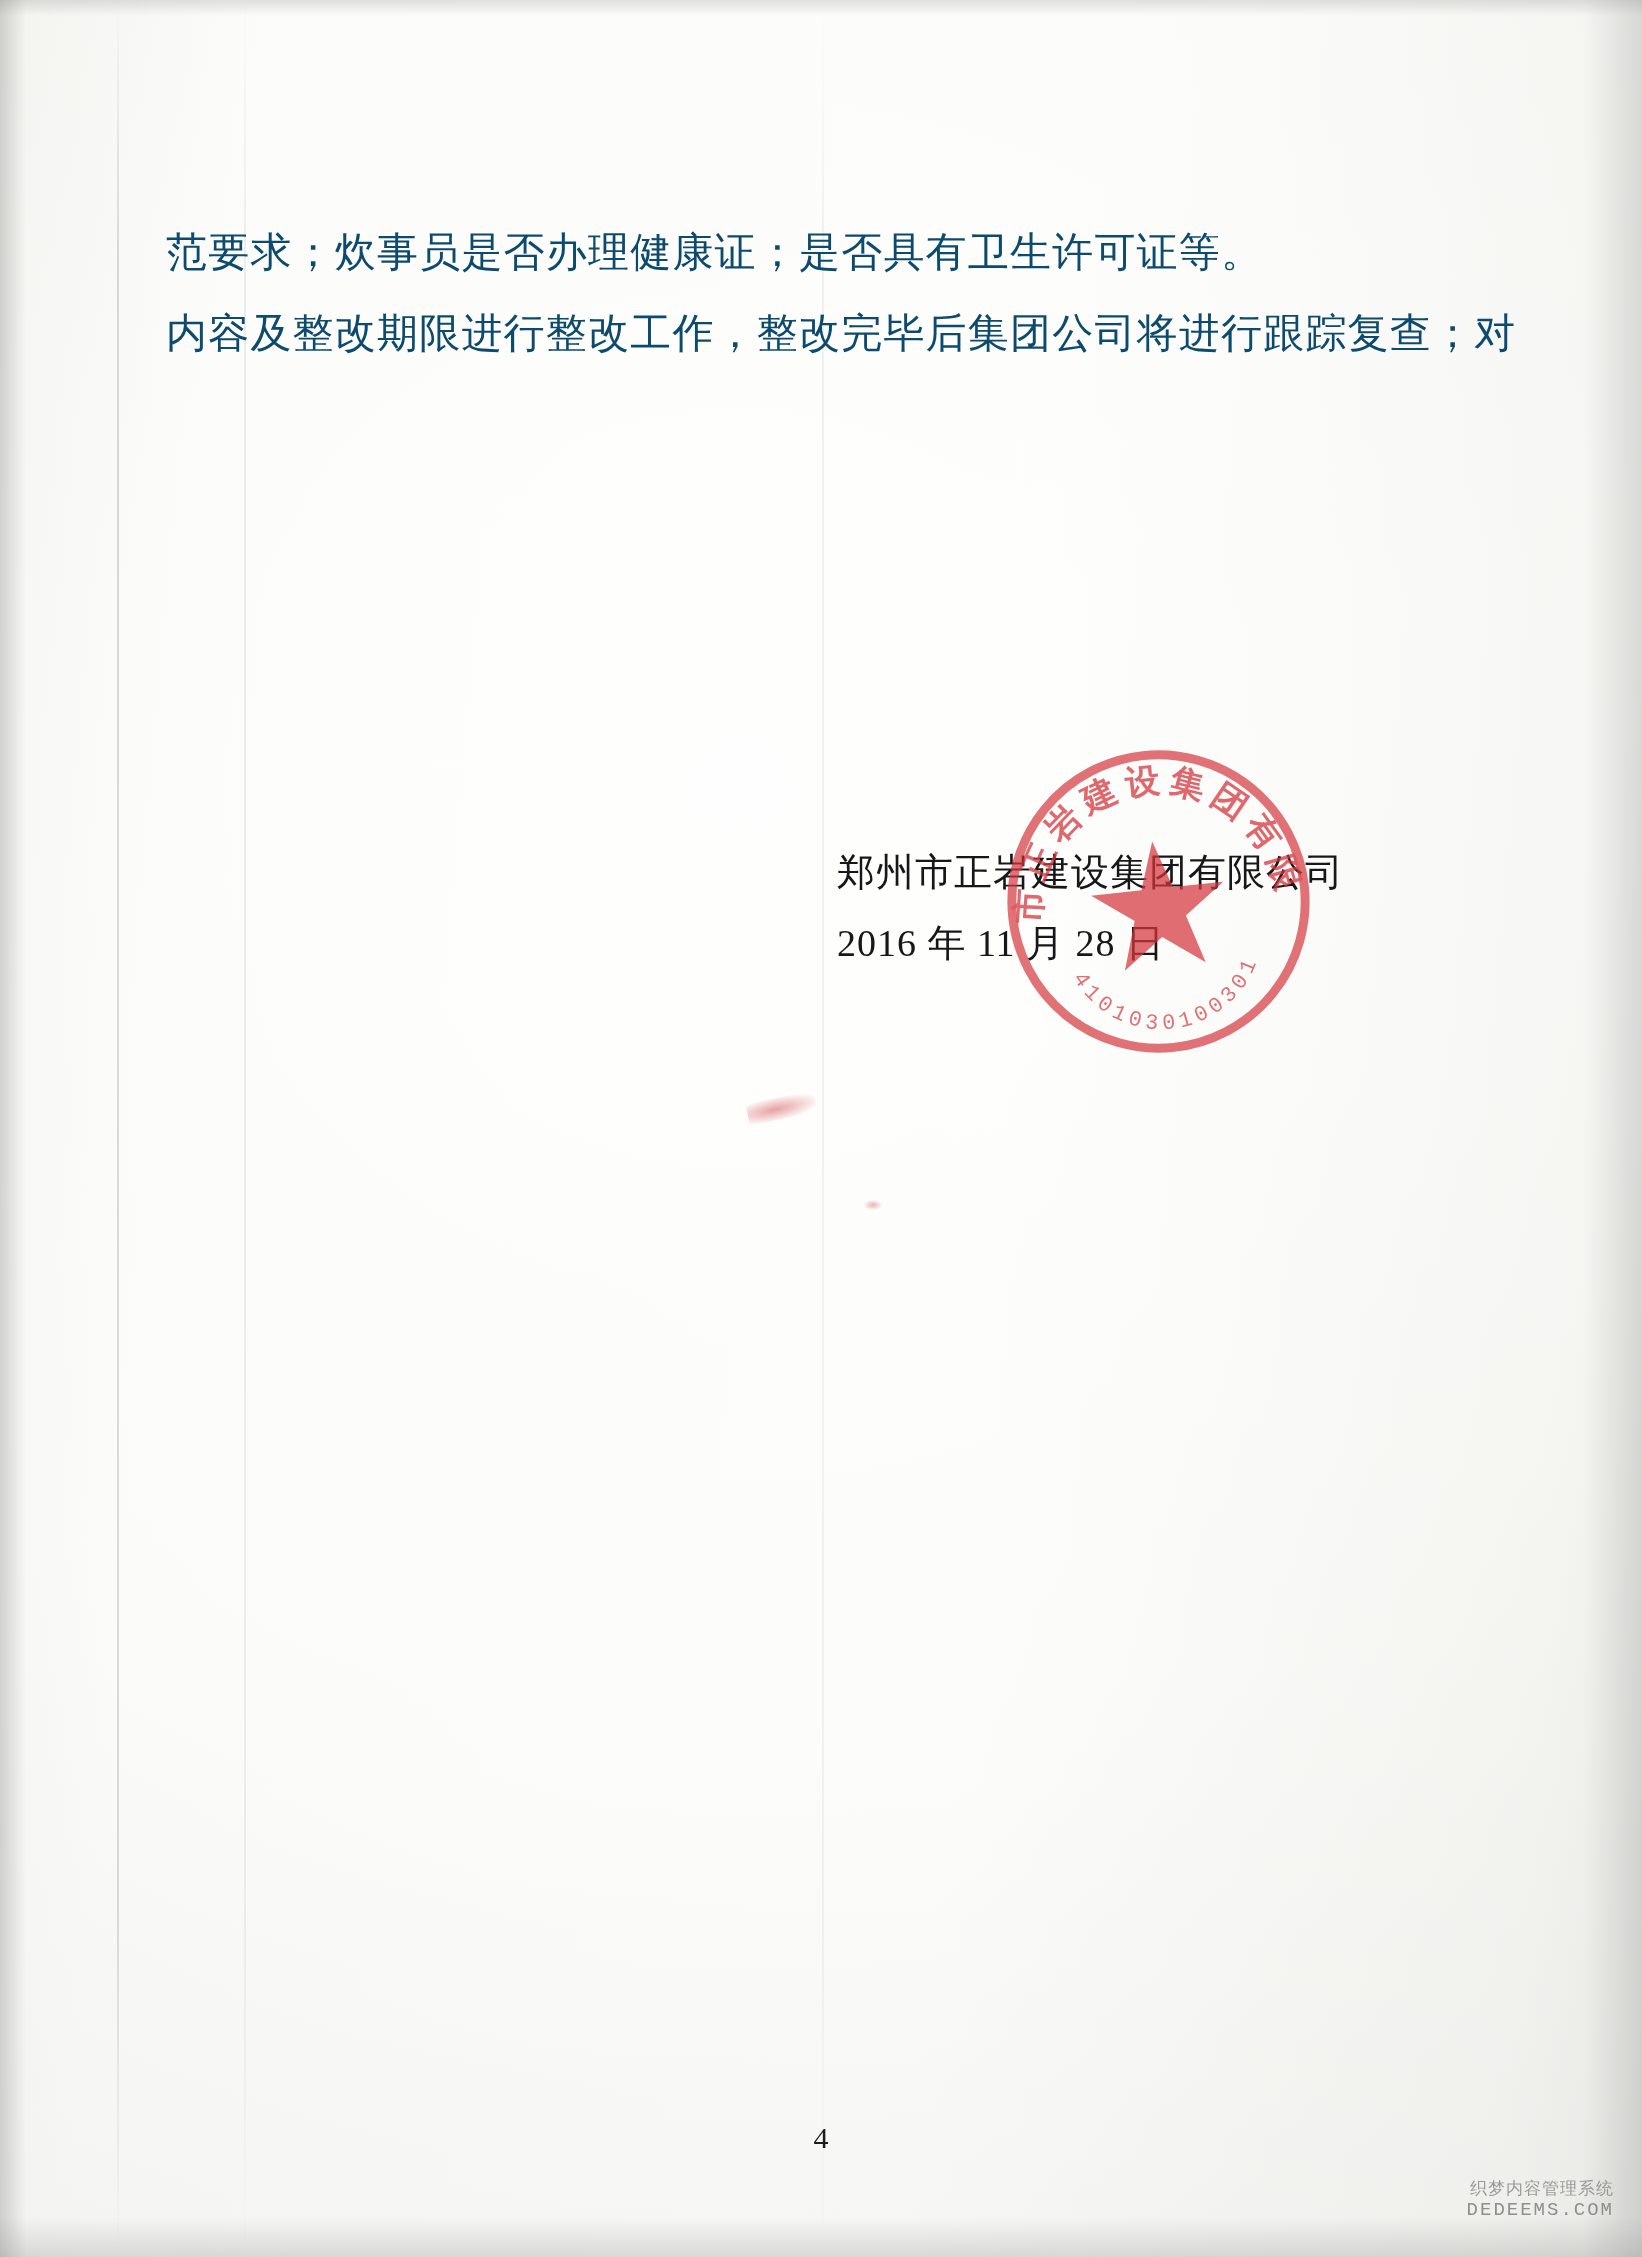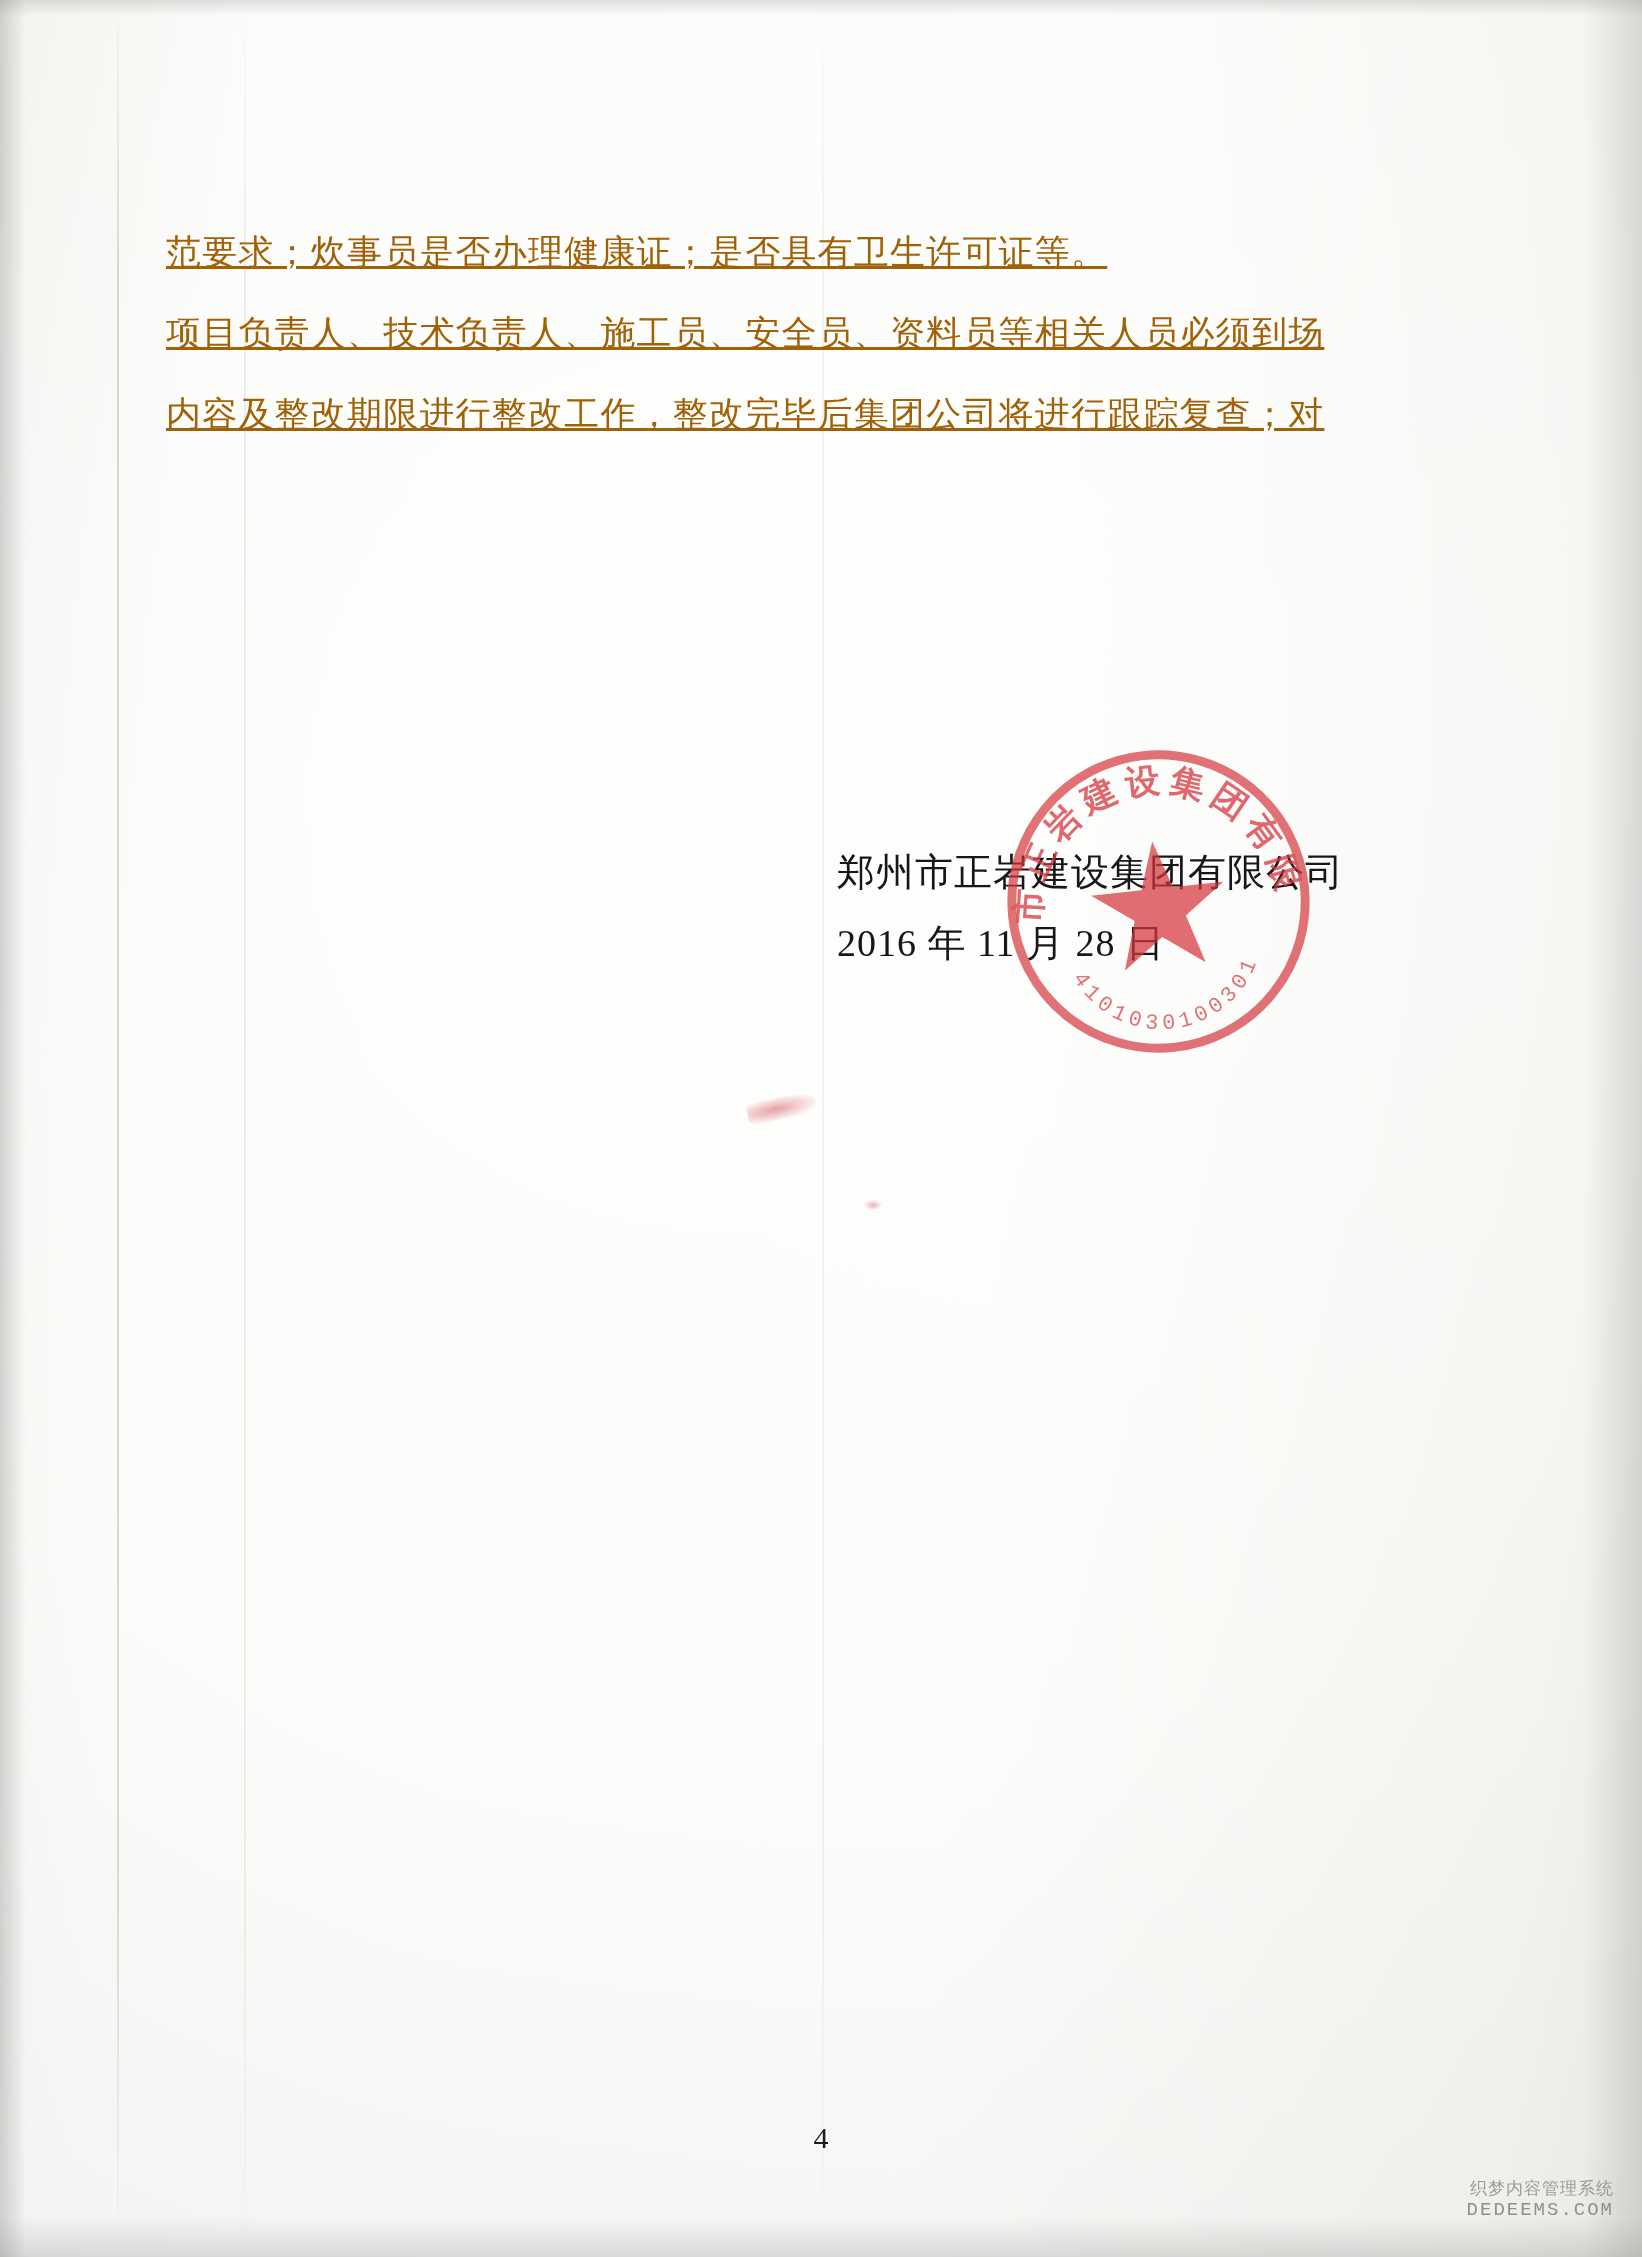--- a/index.html
+++ b/index.html
@@ -63,26 +63,25 @@
     pointer-events: none;
   }
 
   .doc-body {
     position: absolute;
     left: 166px;
     top: 212px;
     width: 1220px;
   }
   .line {
-    font-size: 35px;
+    font-size: 41px;
     line-height: 81px;
-    color: #a16207;
+    color: #0c4a6e;
     letter-spacing: 1.2px;
     white-space: pre;
-    text-decoration: underline;
   }
   .indent {
     text-indent: 81px;
   }
 
   .signature-block {
     position: absolute;
     left: 837px;
     top: 837px;
     width: 515px;
@@ -167,21 +166,20 @@
   <div class="fold" style="left:244px; opacity:0.45;"></div>
   <div class="fold" style="left:822px; opacity:0.35;"></div>
 
   <div class="doc-body">
 
     <div>
       <div class="line">范要求；炊事员是否办理健康证；是否具有卫生许可证等。</div>
     </div>
 
     <div>
-      <div class="line">项目负责人、技术负责人、施工员、安全员、资料员等相关人员必须到场</div>
       <div class="line">内容及整改期限进行整改工作，整改完毕后集团公司将进行跟踪复查；对</div>
     </div>
 
   </div>
 
   <div class="signature-block">
     <div class="sig-line">郑州市正岩建设集团有限公司</div>
     <div class="sig-line">2016 年 11 月 28 日</div>
   </div>
 

